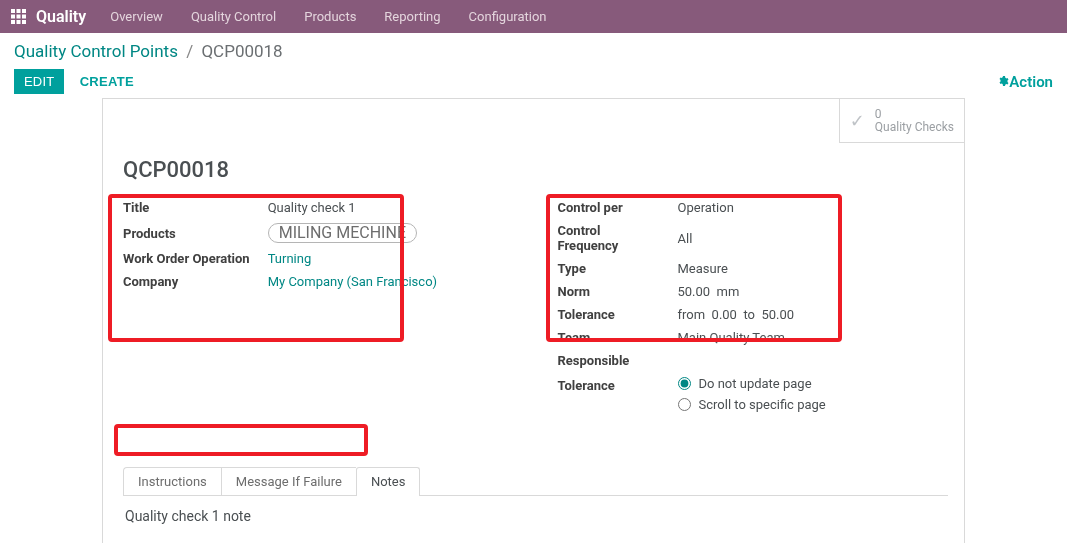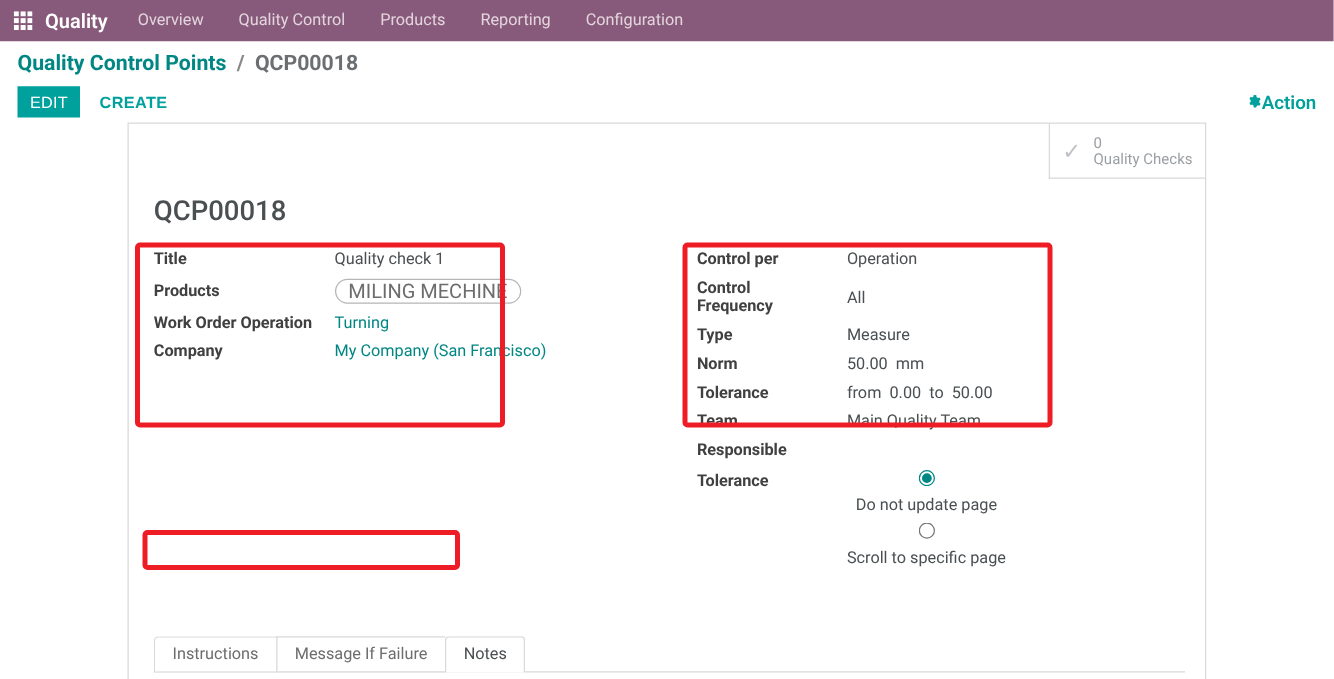--- a/index.html
+++ b/index.html
@@ -6,21 +6,21 @@
   body { font-family: -apple-system, BlinkMacSystemFont, "Segoe UI", Roboto, Helvetica, Arial, sans-serif; font-size: 13px; color: #384048; background: #ffffff; }
 
   
   .top-nav { background: #875a7b; height: 33px; display: flex; align-items: center; padding: 0 8px; color: #e4d5dd; }
   .top-nav .apps-icon { width: 20px; height: 20px; color: #fff; margin-right: 8px; display:flex; align-items:center; justify-content:center; cursor:pointer;}
   .top-nav .app-title { color: #fff; font-weight: 600; font-size: 16px; margin-right: 24px; cursor:pointer;}
   .top-nav .nav-item { color: #e4d5dd; font-size: 13px; margin-right: 28px; cursor: pointer; }
 
   
   .control-bar { padding: 8px 14px 0 14px; }
-  .breadcrumb { font-size: 17px; margin-bottom: 8px; font-weight: bold; }
+  .breadcrumb { font-size: 17px; margin-bottom: 8px; }
   .breadcrumb .bc-link { color: #008784; cursor:pointer; }
   .breadcrumb .bc-sep { color: #888; margin: 0 4px; }
   .breadcrumb .bc-current { color: #6b6f72; }
   .cb-row { display:flex; justify-content:space-between; align-items:center; padding-bottom:4px; border-bottom:none;}
   .btn-edit { background:#00a09d; color:#fff; border:none; padding:5px 10px; font-size:13px; font-weight:500; cursor:pointer; letter-spacing:0.2px;}
   .btn-create { color:#00a09d; background:none; border:none; font-weight:600; font-size:13px; margin-left:12px; cursor:pointer; letter-spacing:0.3px;}
   .action-link { color:#00a09d; font-weight:600; font-size:15px; cursor:pointer; display:flex; align-items:center; gap:0;}
   .gear { display:inline-block; }
 
   
@@ -43,21 +43,21 @@
   .col-left { padding-left:4px; padding-right:40px; max-width:440px;}
   .col-right { padding-left:4px; }
 
   table.fields { border-collapse:collapse; }
   table.fields td { padding:4px 0; vertical-align:middle; font-size:13px;}
   table.fields td.lbl { font-weight:700; color:#404040; width:120px; padding-right:18px;}
   table.fields.right td.lbl { width:120px; }
   .link { color:#008784; cursor:pointer;}
   .tag { display:inline-block; border:1px solid #b5b5b5; color:#6d6d6d; border-radius:11px; padding:1px 10px; font-size:16px; line-height:16px;}
   .val { color:#4a4f52; }
-  .radio-row { display:flex; align-items:center; gap:8px; color:#4a4f52; font-size:13px; margin-bottom:6px;flex-direction:column;}
+  .radio-row { display:flex; align-items:center; gap:8px; color:#4a4f52; font-size:13px; margin-bottom:6px;}
   input[type=radio] { accent-color:#008784; margin:0; }
 
   
   .tabs-wrap { margin-top:44px; margin-left:4px;}
   .tabs { display:flex; border-bottom:1px solid #d9d9d9; }
   .tab { border:1px solid transparent; border-bottom:none; padding:6px 14px; font-size:13px; color:#6d6d6d; cursor:pointer; background:none; position:relative; top:1px;}
   .tab.active { border-color:#d9d9d9; background:#fff; color:#4a4f52; border-radius:3px 3px 0 0;}
   .tab.plain { border:1px solid #d9d9d9; border-bottom:1px solid #d9d9d9; border-right:none; background:#fff;}
   .tabs .tab:first-child { border-top-left-radius:4px;}
   .tab-content { padding:12px 2px; color:#4a4f52; font-size:14px;}

